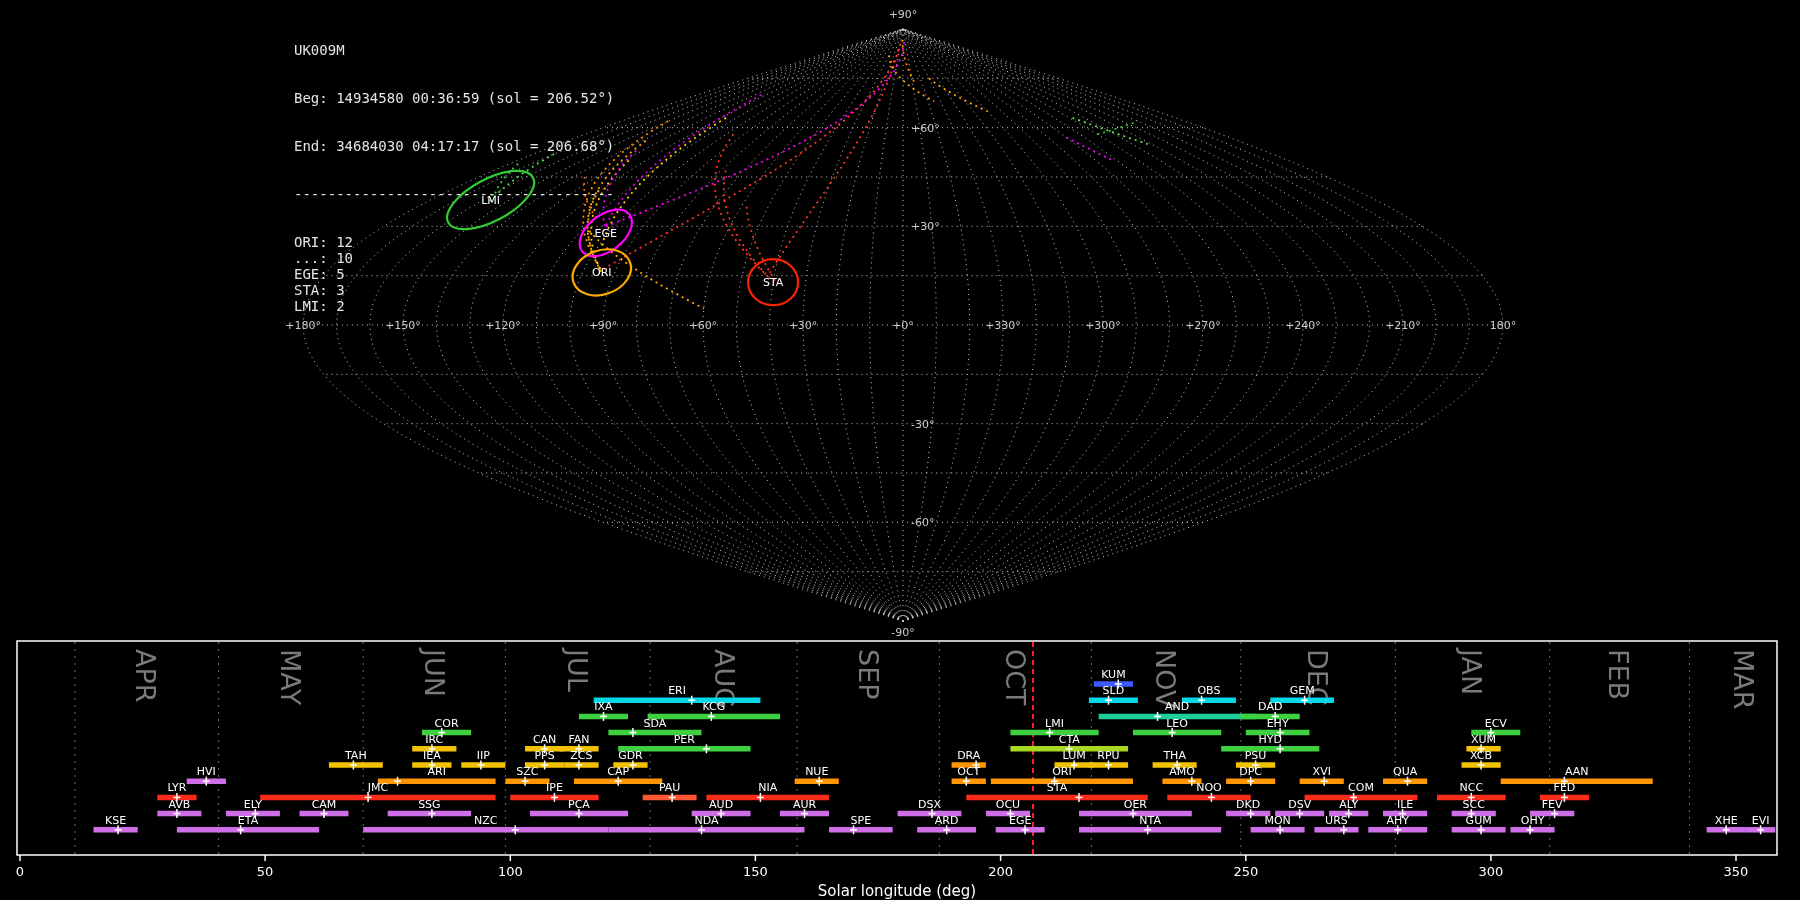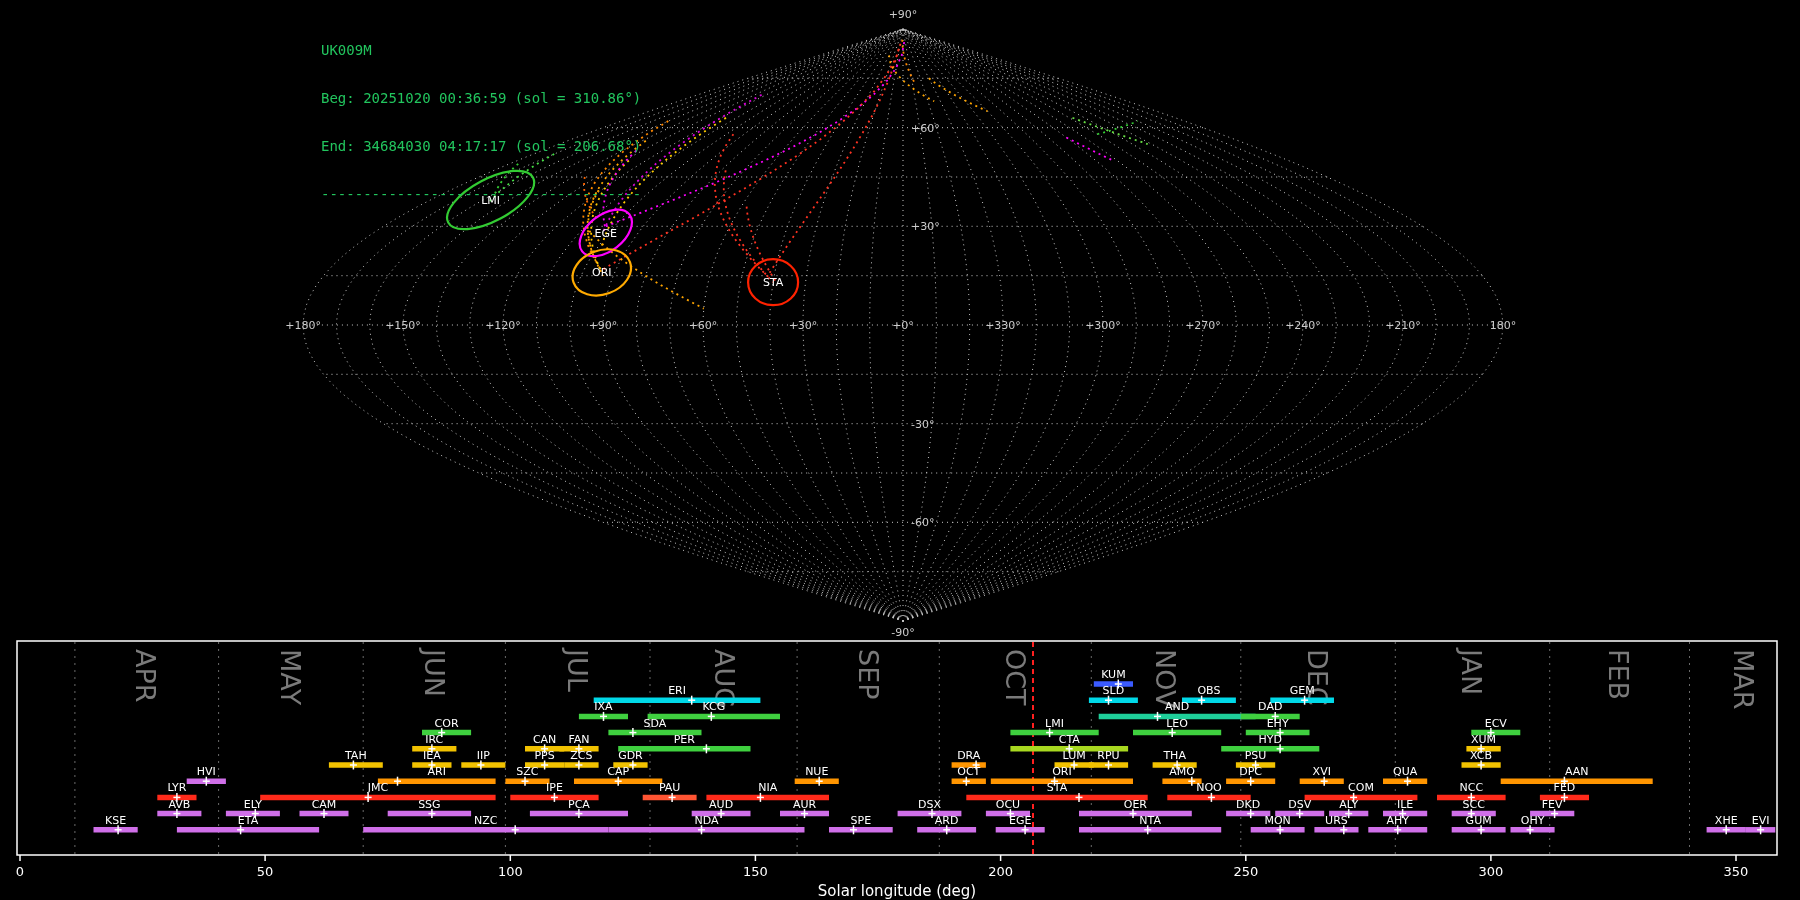--- a/index.html
+++ b/index.html
@@ -2,21 +2,21 @@
 <html><head>
 <meta charset="utf-8">
 <style>
   html,body{margin:0;padding:0;background:#000;}
   .stage{position:relative;width:1800px;height:900px;background:#000;overflow:hidden;
          font-family:"DejaVu Sans",sans-serif;}
   svg{position:absolute;left:0;display:block;}
   #skymap{top:0;}
   #timeline{top:640px;}
   svg text{font-family:"DejaVu Sans",sans-serif;}
-  .info{position:absolute;left:321px;top:10px;color:#22c55e;
+  .info{position:absolute;left:294px;top:10px;color:#e5e5e5;
         font-family:"DejaVu Sans Mono","Liberation Mono",monospace;
         font-size:14px;line-height:16px;white-space:pre;z-index:5;}
   .info .sep{letter-spacing:0;}
 </style>
 </head>
 <body>
 
 <div class="stage">
   <svg id="skymap" width="1800" height="640" viewBox="0 0 1800 640">
       <polyline points="903,621 934.4,611.1 965.7,601.3 996.9,591.4 1027.7,581.5 1058.3,571.7 1088.4,561.8 1118,551.9 1147,542.1 1175.4,532.2 1203,522.3 1229.8,512.5 1255.6,502.6 1280.6,492.7 1304.4,482.9 1327.2,473 1348.8,463.1 1369.2,453.3 1388.4,443.4 1406.2,433.5 1422.6,423.7 1437.6,413.8 1451.1,403.9 1463.1,394.1 1473.6,384.2 1482.5,374.3 1489.8,364.5 1495.6,354.6 1499.7,344.7 1502.1,334.9 1502.9,325 1502.1,315.1 1499.7,305.3 1495.6,295.4 1489.8,285.5 1482.5,275.7 1473.6,265.8 1463.1,255.9 1451.1,246.1 1437.6,236.2 1422.6,226.3 1406.2,216.5 1388.4,206.6 1369.2,196.7 1348.8,186.9 1327.2,177 1304.4,167.1 1280.6,157.3 1255.6,147.4 1229.8,137.5 1203,127.7 1175.4,117.8 1147,107.9 1118,98.1 1088.4,88.2 1058.3,78.3 1027.7,68.5 996.9,58.6 965.7,48.7 934.4,38.9 903,29" fill="none" stroke="#c8c8c8" stroke-width="1" stroke-dasharray="1 4"></polyline>
@@ -514,17 +514,18 @@
       <line x1="1245.8" y1="215" x2="1245.8" y2="221" stroke="#ffffff" stroke-width="1.5"></line>
       <text x="1245.8" y="236" fill="#ffffff" font-size="13" text-anchor="middle">250</text>
       <line x1="1490.9" y1="215" x2="1490.9" y2="221" stroke="#ffffff" stroke-width="1.5"></line>
       <text x="1490.9" y="236" fill="#ffffff" font-size="13" text-anchor="middle">300</text>
       <line x1="1736" y1="215" x2="1736" y2="221" stroke="#ffffff" stroke-width="1.5"></line>
       <text x="1736" y="236" fill="#ffffff" font-size="13" text-anchor="middle">350</text>
       <text x="897" y="256" fill="#ffffff" font-size="15" text-anchor="middle">Solar longitude (deg)</text>
     </svg>
   <div class="info">
     <div>UK009M</div>
-    <div>Beg: 20251020 00:36:59 (sol = 310.86°)</div>
+    <div>Beg: 14934580 00:36:59 (sol = 206.52°)</div>
     <div>End: 34684030 04:17:17 (sol = 206.68°)</div>
     <div class="sep">--------------------------------------</div>
+    <div id="counts"><div>ORI: 12</div><div>...: 10</div><div>EGE: 5</div><div>STA: 3</div><div>LMI: 2</div></div>
   </div>
 </div>
 
 </body></html>

